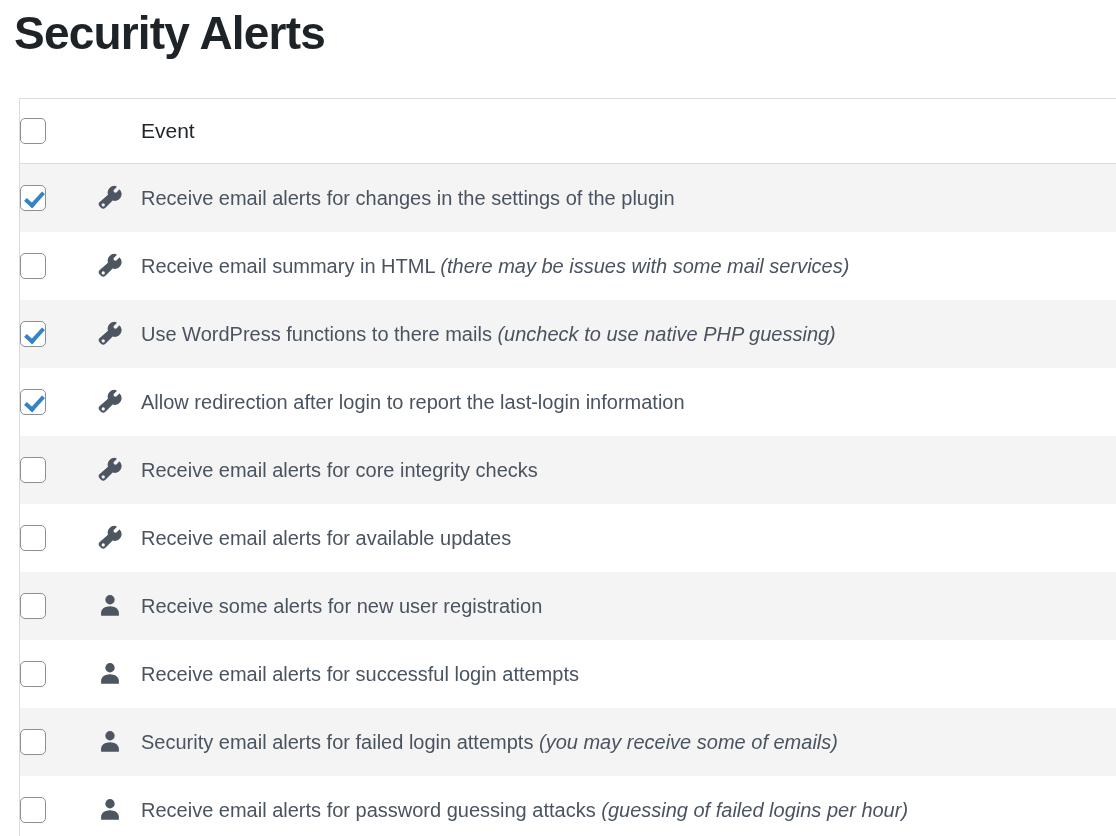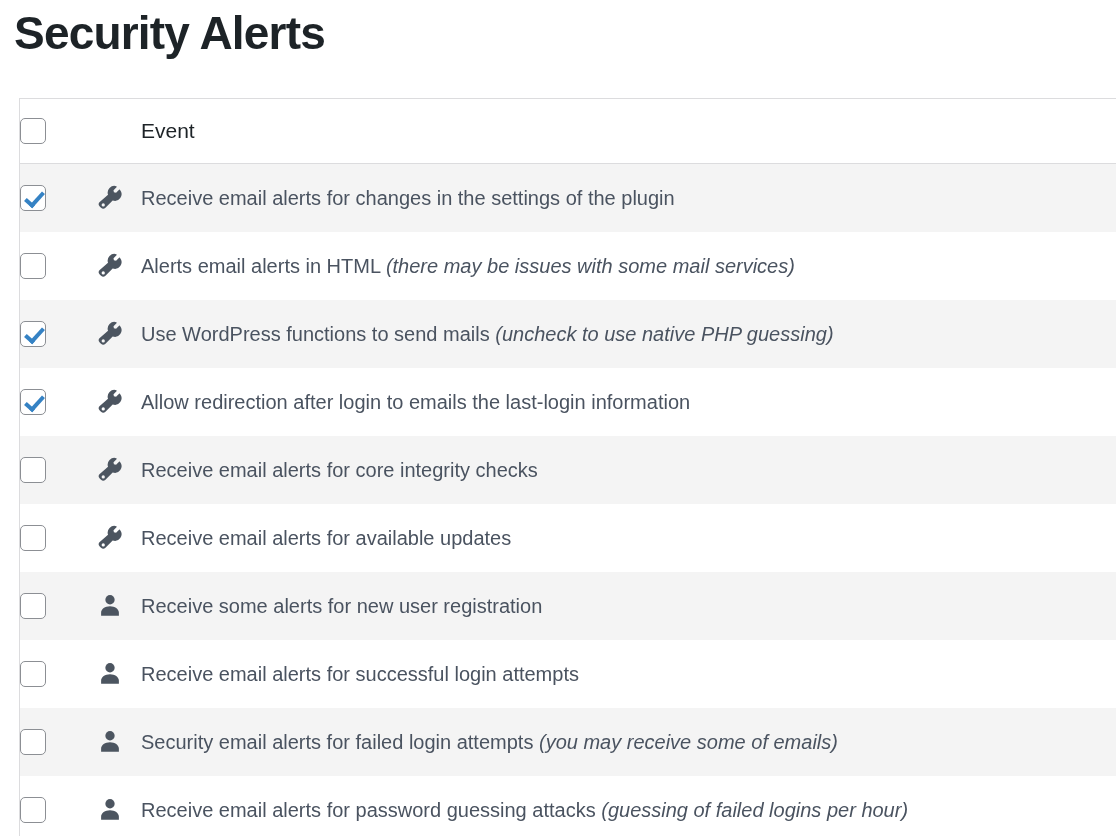--- a/index.html
+++ b/index.html
@@ -177,35 +177,35 @@
             <td class="cell-icon"><span><svg class="icon-svg" viewBox="0 0 24 24" aria-hidden="true">
                   <path d="M21.3 4.6a.55.55 0 0 0-.92-.25l-2.79 2.79-2.0-.35-.35-2.0 2.79-2.79a.55.55 0 0 0-.25-.92 6.2 6.2 0 0 0-7.6 7.93L2.5 15.7a2.9 2.9 0 0 0 0 4.1l1.2 1.2a2.9 2.9 0 0 0 4.1 0l6.68-6.68a6.2 6.2 0 0 0 6.82-9.72zM5.75 19.9a1.5 1.5 0 1 1 0-3 1.5 1.5 0 0 1 0 3z"></path>
                 </svg></span></td>
             <td class="cell-label"><span>Receive email alerts for changes in the settings of the plugin</span></td>
           </tr>
           <tr class="plain">
             <td class="cell-check"><span class="cbox" aria-checked="false"></span></td>
             <td class="cell-icon"><span><svg class="icon-svg" viewBox="0 0 24 24" aria-hidden="true">
                   <path d="M21.3 4.6a.55.55 0 0 0-.92-.25l-2.79 2.79-2.0-.35-.35-2.0 2.79-2.79a.55.55 0 0 0-.25-.92 6.2 6.2 0 0 0-7.6 7.93L2.5 15.7a2.9 2.9 0 0 0 0 4.1l1.2 1.2a2.9 2.9 0 0 0 4.1 0l6.68-6.68a6.2 6.2 0 0 0 6.82-9.72zM5.75 19.9a1.5 1.5 0 1 1 0-3 1.5 1.5 0 0 1 0 3z"></path>
                 </svg></span></td>
-            <td class="cell-label"><span>Alerts email alerts in HTML</span> <em class="note">(there may be issues with some mail services)</em></td>
+            <td class="cell-label"><span>Receive email summary in HTML</span> <em class="note">(there may be issues with some mail services)</em></td>
           </tr>
           <tr class="striped">
             <td class="cell-check"><span class="cbox checked" aria-checked="true"></span></td>
             <td class="cell-icon"><span><svg class="icon-svg" viewBox="0 0 24 24" aria-hidden="true">
                   <path d="M21.3 4.6a.55.55 0 0 0-.92-.25l-2.79 2.79-2.0-.35-.35-2.0 2.79-2.79a.55.55 0 0 0-.25-.92 6.2 6.2 0 0 0-7.6 7.93L2.5 15.7a2.9 2.9 0 0 0 0 4.1l1.2 1.2a2.9 2.9 0 0 0 4.1 0l6.68-6.68a6.2 6.2 0 0 0 6.82-9.72zM5.75 19.9a1.5 1.5 0 1 1 0-3 1.5 1.5 0 0 1 0 3z"></path>
                 </svg></span></td>
-            <td class="cell-label"><span>Use WordPress functions to send mails</span> <em class="note">(uncheck to use native PHP guessing)</em></td>
+            <td class="cell-label"><span>Use WordPress functions to there mails</span> <em class="note">(uncheck to use native PHP guessing)</em></td>
           </tr>
           <tr class="plain">
             <td class="cell-check"><span class="cbox checked" aria-checked="true"></span></td>
             <td class="cell-icon"><span><svg class="icon-svg" viewBox="0 0 24 24" aria-hidden="true">
                   <path d="M21.3 4.6a.55.55 0 0 0-.92-.25l-2.79 2.79-2.0-.35-.35-2.0 2.79-2.79a.55.55 0 0 0-.25-.92 6.2 6.2 0 0 0-7.6 7.93L2.5 15.7a2.9 2.9 0 0 0 0 4.1l1.2 1.2a2.9 2.9 0 0 0 4.1 0l6.68-6.68a6.2 6.2 0 0 0 6.82-9.72zM5.75 19.9a1.5 1.5 0 1 1 0-3 1.5 1.5 0 0 1 0 3z"></path>
                 </svg></span></td>
-            <td class="cell-label"><span>Allow redirection after login to emails the last-login information</span></td>
+            <td class="cell-label"><span>Allow redirection after login to report the last-login information</span></td>
           </tr>
           <tr class="striped">
             <td class="cell-check"><span class="cbox" aria-checked="false"></span></td>
             <td class="cell-icon"><span><svg class="icon-svg" viewBox="0 0 24 24" aria-hidden="true">
                   <path d="M21.3 4.6a.55.55 0 0 0-.92-.25l-2.79 2.79-2.0-.35-.35-2.0 2.79-2.79a.55.55 0 0 0-.25-.92 6.2 6.2 0 0 0-7.6 7.93L2.5 15.7a2.9 2.9 0 0 0 0 4.1l1.2 1.2a2.9 2.9 0 0 0 4.1 0l6.68-6.68a6.2 6.2 0 0 0 6.82-9.72zM5.75 19.9a1.5 1.5 0 1 1 0-3 1.5 1.5 0 0 1 0 3z"></path>
                 </svg></span></td>
             <td class="cell-label"><span>Receive email alerts for core integrity checks</span></td>
           </tr>
           <tr class="plain">
             <td class="cell-check"><span class="cbox" aria-checked="false"></span></td>

